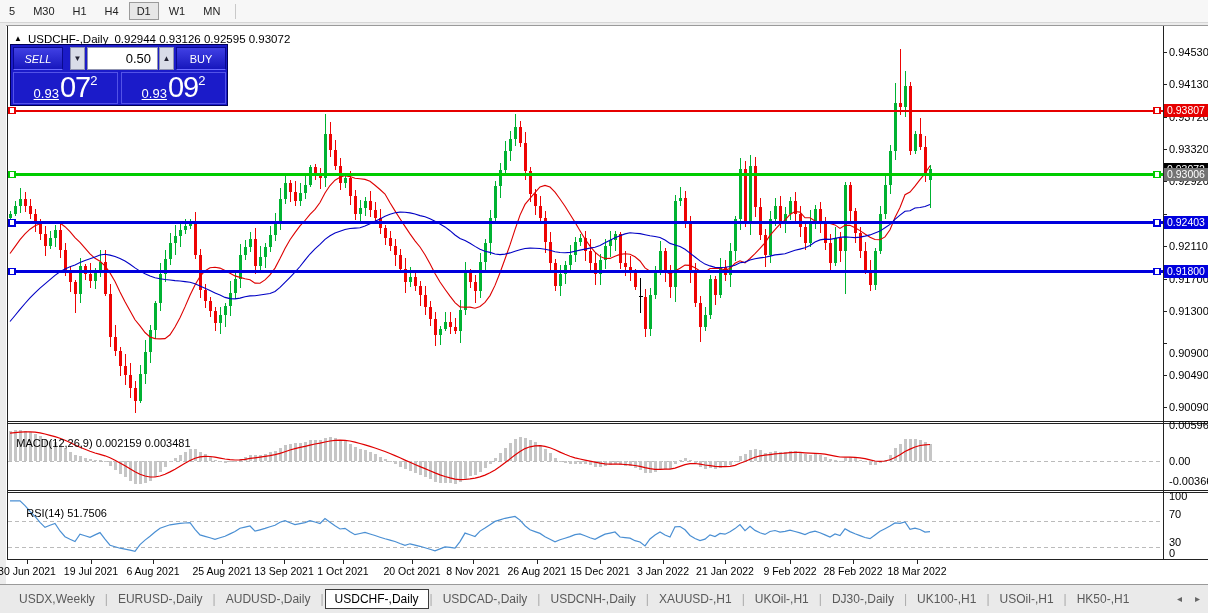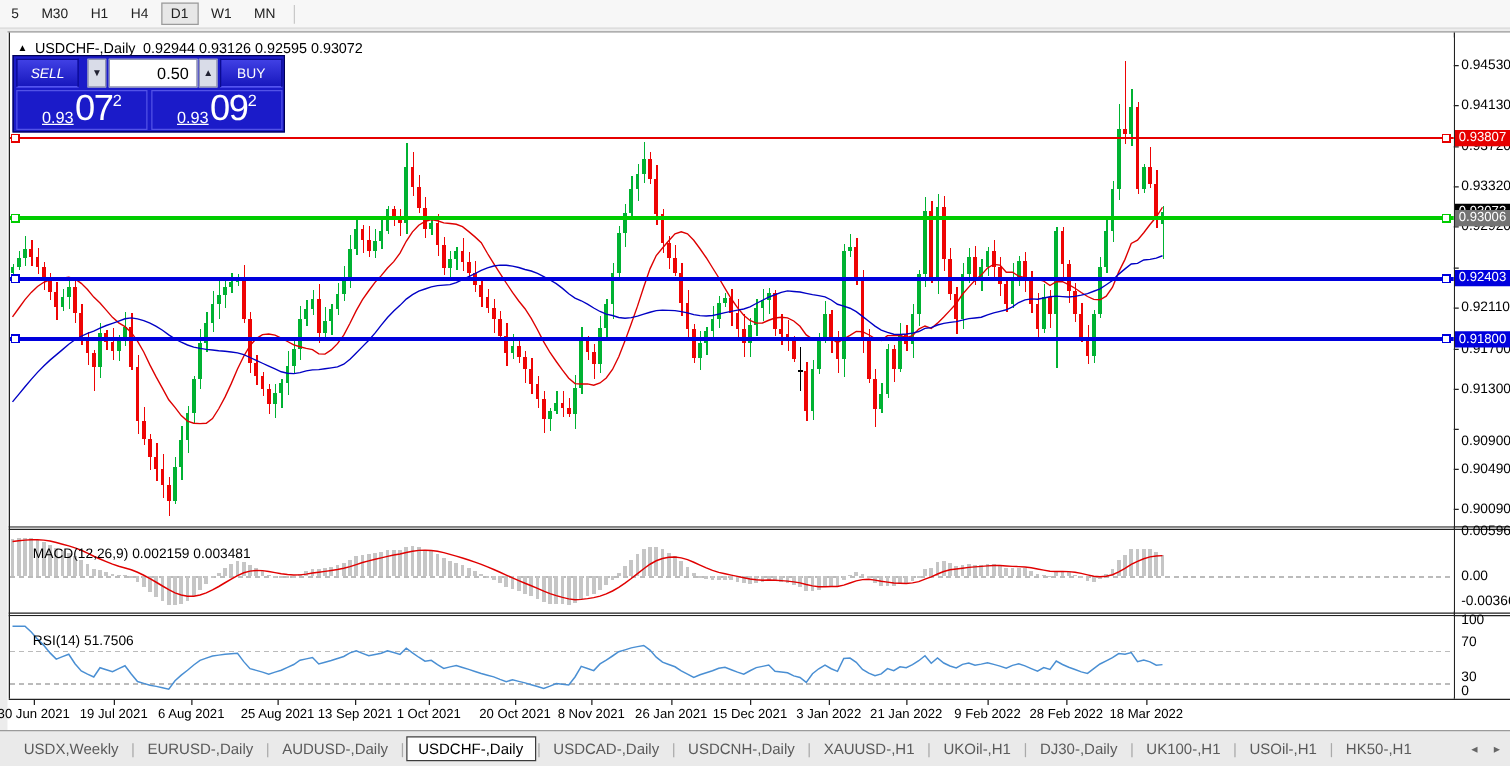--- a/index.html
+++ b/index.html
@@ -693,21 +693,21 @@
       <span class="tp-big">07</span>
       <span class="tp-sup">2</span>
     </div>
     <div class="tp-price" style="left:110px;width:105px;">
       <span class="tp-small">0.93</span>
       <span class="tp-big">09</span>
       <span class="tp-sup">2</span>
     </div>
   </div>
 
-  <div class="panel-label" style="left:14px;top:425px;text-align:right;">
+  <div class="panel-label" style="left:4px;top:425px;text-align:right;">
     <span>MACD(12,26,9)</span> <span>0.002159 0.003481</span>
   </div>
   <div class="panel-label" style="left:14px;top:495px;">
     <span>RSI(14)</span> <span>51.7506</span>
   </div>
 
   <div id="priceaxis">
       <div class="axis-tick-mark" style="top: 52px;"></div>
       <div class="axis-tick-label" style="top: 47px;">0.94530</div>
       <div class="axis-tick-mark" style="top: 84px;"></div>
@@ -749,21 +749,21 @@
       <div class="date-label" style="left: 222px;">25 Aug 2021</div>
       <div class="date-tick" style="left: 284px;"></div>
       <div class="date-label" style="left: 284px;">13 Sep 2021</div>
       <div class="date-tick" style="left: 343px;"></div>
       <div class="date-label" style="left: 343px;">1 Oct 2021</div>
       <div class="date-tick" style="left: 412px;"></div>
       <div class="date-label" style="left: 412px;">20 Oct 2021</div>
       <div class="date-tick" style="left: 473px;"></div>
       <div class="date-label" style="left: 473px;">8 Nov 2021</div>
       <div class="date-tick" style="left: 537px;"></div>
-      <div class="date-label" style="left: 537px;">26 Jan 2021</div>
+      <div class="date-label" style="left: 537px;">26 Aug 2021</div>
       <div class="date-tick" style="left: 600px;"></div>
       <div class="date-label" style="left: 600px;">15 Dec 2021</div>
       <div class="date-tick" style="left: 663px;"></div>
       <div class="date-label" style="left: 663px;">3 Jan 2022</div>
       <div class="date-tick" style="left: 725px;"></div>
       <div class="date-label" style="left: 725px;">21 Jan 2022</div>
       <div class="date-tick" style="left: 790px;"></div>
       <div class="date-label" style="left: 790px;">9 Feb 2022</div>
       <div class="date-tick" style="left: 853px;"></div>
       <div class="date-label" style="left: 853px;">28 Feb 2022</div>

